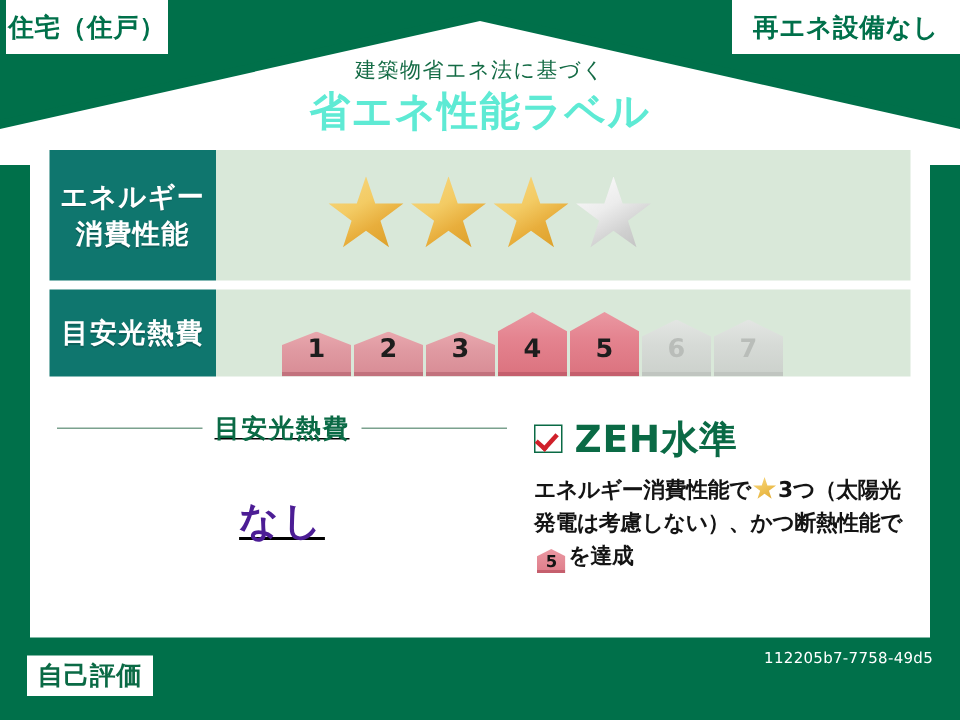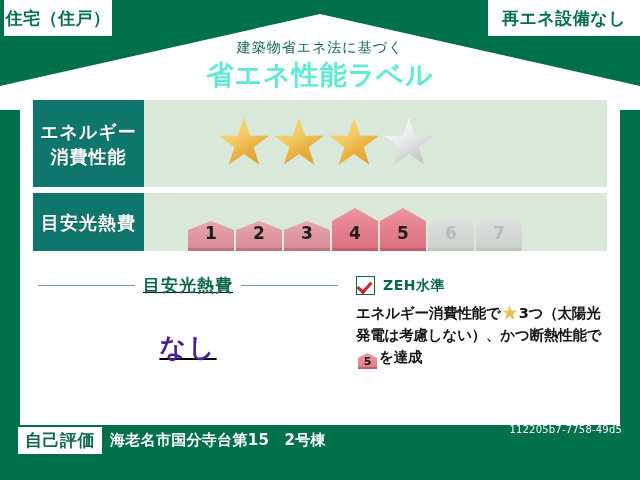--- a/index.html
+++ b/index.html
@@ -129,42 +129,42 @@
   #zeh-block{position:absolute;left:336px;top:18px;width:250px;}
   #zeh-head{display:flex;align-items:center;gap:8px;}
   #zeh-check{
     width:19px;height:19px;flex:none;background:#fff;border:1.5px solid #0a6a45;
     position:relative;box-sizing:border-box;
   }
   #zeh-check::after{
     content:"";position:absolute;left:3px;top:2px;width:6px;height:11px;
     border:solid #d0202a;border-width:0 3px 3px 0;transform:rotate(42deg);
   }
-  #zeh-title{color:#0a6a45;font-weight:bold;font-size:14px;letter-spacing:0.5px;}
+  #zeh-title{color:#0a6a45;font-weight:bold;font-size:25px;letter-spacing:0.5px;}
   #zeh-desc{
     margin-top:7px;color:#141414;font-size:14.5px;line-height:22px;
     font-weight:bold;letter-spacing:-0.2px;
   }
   .inline-star{
     display:inline-block;width:16px;height:16px;vertical-align:-3px;margin:0 1px;
     background:linear-gradient(150deg,#f7d984 0%,#f0c457 45%,#dda42c 100%);
     clip-path:polygon(50% 0%,61.8% 35%,98% 35%,68.5% 57%,79.5% 91%,50% 70%,20.5% 91%,31.5% 57%,2% 35%,38.2% 35%);
   }
   .inline-house{
     display:inline-flex;align-items:flex-end;justify-content:center;
     width:19px;height:16px;vertical-align:-3px;margin:0 2px;
     background:linear-gradient(180deg,#ea98a2 0%,#e0808d 100%);
     color:#141414;font-size:11px;font-weight:bold;line-height:11px;
     border-bottom:2px solid #c55f6d;box-sizing:border-box;
     clip-path:polygon(50% 0%,100% 30%,100% 100%,0% 100%,0% 30%);
   }
 
   
   #footer{
-    position:absolute;left:0;top:415px;width:640px;height:55px;color:#ffffff;
+    position:absolute;left:0;top:425px;width:640px;height:55px;color:#ffffff;
   }
   #footer-left{position:absolute;left:18px;top:12px;display:flex;align-items:center;gap:8px;}
   #self-badge{
     background:#ffffff;color:#0a6a45;font-weight:bold;font-size:17px;
     padding:2px 7px;letter-spacing:0.5px;
   }
   #address{font-size:15px;font-weight:bold;letter-spacing:0.3px;white-space:pre;}
   #footer-right{position:absolute;right:18px;top:8px;text-align:right;}
   #eval-date{font-size:16px;font-weight:bold;letter-spacing:0.3px;}
   #eval-id{font-size:10px;letter-spacing:0.2px;margin-top:1px;}
@@ -238,20 +238,19 @@
         <div id="zeh-desc"><span>エネルギー消費性能で</span><span class="inline-star"></span><span>3つ（太陽光発電</span><span>は考慮しない）、かつ断熱性能で</span><span class="inline-house">5</span><span>を達成</span></div>
       </div>
 
     </div>
 
   </div>
 
   <div id="footer">
     <div id="footer-left">
       <span id="self-badge">自己評価</span>
-      <span id="address">海老名市国分寺台第15　2号棟</span>
     </div>
     <div id="footer-right">
       <div id="eval-id">112205b7-7758-49d5</div>
     </div>
   </div>
 
 </div>
 
 </body></html>

